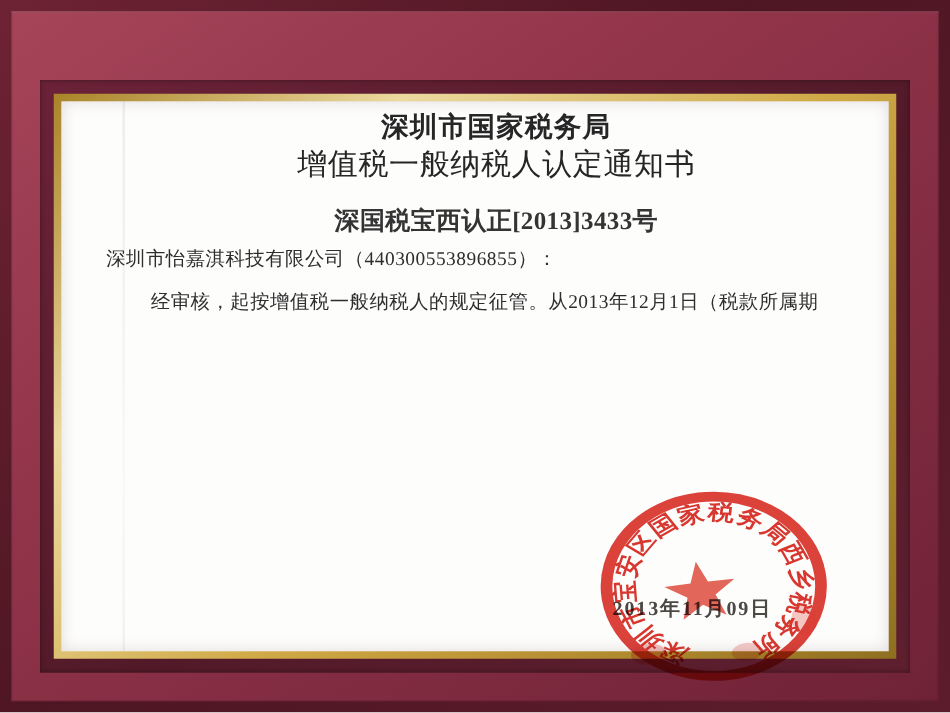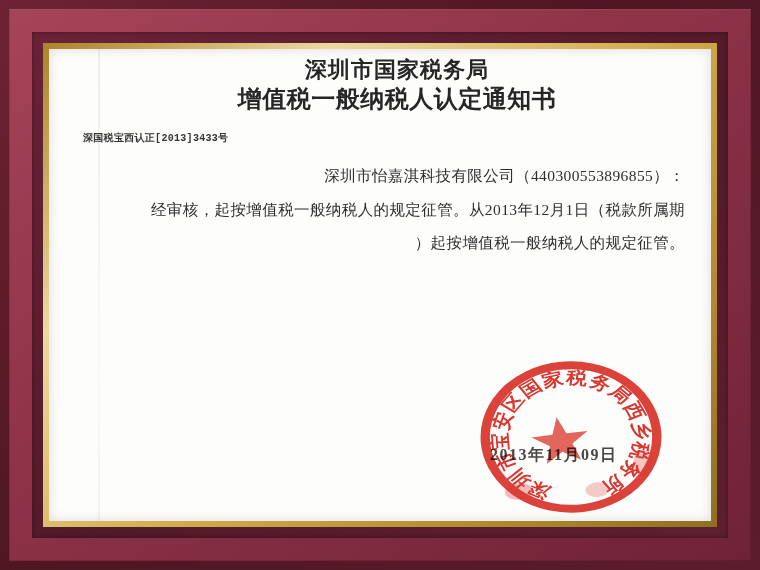--- a/index.html
+++ b/index.html
@@ -15,20 +15,21 @@
   }
   .frame-bevel{
     position:absolute;inset:9px;
     background:linear-gradient(145deg,#a64459 0%,#93354b 35%,#802b40 70%,#6f2236 100%);
     box-shadow:inset 0 1px 0 rgba(255,255,255,.12), inset 0 0 0 1px rgba(0,0,0,.12);
   }
   .frame-lip{
     position:absolute;inset:23px;
     background:linear-gradient(145deg,#6b2238 0%,#521a29 55%,#5e1f2f 100%);
     box-shadow:inset 0 0 4px rgba(0,0,0,.4);
+    margin-top:32px;
   }
   .gold-trim{
     position:absolute;inset:11px;
     background:linear-gradient(135deg,#a98428 0%,#ecd99f 25%,#cfa946 55%,#b08a2e 80%,#8f6f20 100%);
   }
   .paper{
     position:absolute;inset:6px;
     background:#fdfdfc;
     box-shadow:inset 0 0 12px rgba(70,45,35,.16);
   }
@@ -37,29 +38,29 @@
     background:linear-gradient(180deg,rgba(140,140,152,.14),rgba(140,140,152,.04) 70%,rgba(140,140,152,.10));
     pointer-events:none;
   }
   
   .title1{
     position:absolute;top:6px;left:34px;right:0;margin:0;
     text-align:center;font-size:22px;font-weight:bold;letter-spacing:1px;color:#262626;
   }
   .title2{
     position:absolute;top:34px;left:34px;right:0;margin:0;
-    text-align:center;font-size:24px;font-weight:bold;letter-spacing:.5px;color:#262626;
+    text-align:center;font-size:24px;font-weight:normal;letter-spacing:.5px;color:#262626;
   }
   .doc-no{
     position:absolute;top:82px;left:34px;right:0;
-    text-align:left;font-size:10px;font-weight:bold;letter-spacing:.3px;color:#343434;font-family:Liberation Mono, monospace;
+    text-align:center;font-size:20px;font-weight:bold;letter-spacing:.3px;color:#343434;
   }
   .body-text{
-    margin:0;position:absolute;left:48px;right:26px;
-    font-size:15.5px;letter-spacing:.4px;color:#2e2e2e;line-height:1.3;text-align:right;
+    margin:0;position:absolute;left:36px;right:26px;
+    font-size:15.5px;letter-spacing:.4px;color:#2e2e2e;line-height:1.3;
   }
   .addressee{top:117px;}
   .body-l1{top:151px;text-indent:2.3em;}
   .body-l2{top:184px;}
   .closing{top:217px;text-indent:2.3em;}
   .issue-date{
     position:absolute;top:396px;left:441px;
     font-size:16px;font-weight:600;letter-spacing:1.5px;color:#4a4744;
   }
   
@@ -89,21 +90,20 @@
           <h1 class="title1">深圳市国家税务局</h1>
 
           <h2 class="title2">增值税一般纳税人认定通知书</h2>
 
           <div class="doc-no">深国税宝西认正[2013]3433号</div>
 
           <p class="body-text addressee">深圳市怡嘉淇科技有限公司（440300553896855）：</p>
 
           <p class="body-text body-l1">经审核，起按增值税一般纳税人的规定征管。从2013年12月1日（税款所属期</p>
 
-          <p class="body-text body-l2">）起按增值税一般纳税人的规定征管。</p>
 
 
           <div class="issue-date">2013年11月09日</div>
 
           <svg class="seal" viewBox="-110 -102 220 205" xmlns="http://www.w3.org/2000/svg" xmlns:xlink="http://www.w3.org/1999/xlink">
             <g transform="scale(1.1 0.92)">
               <g transform="rotate(-8)">
                 <circle class="ring" r="78"></circle>
                 <path id="sealArc" d="M -24.5,52.6 A 58,58 0 1 1 24.5,52.6" fill="none"></path>
                 <text class="seal-ch">

